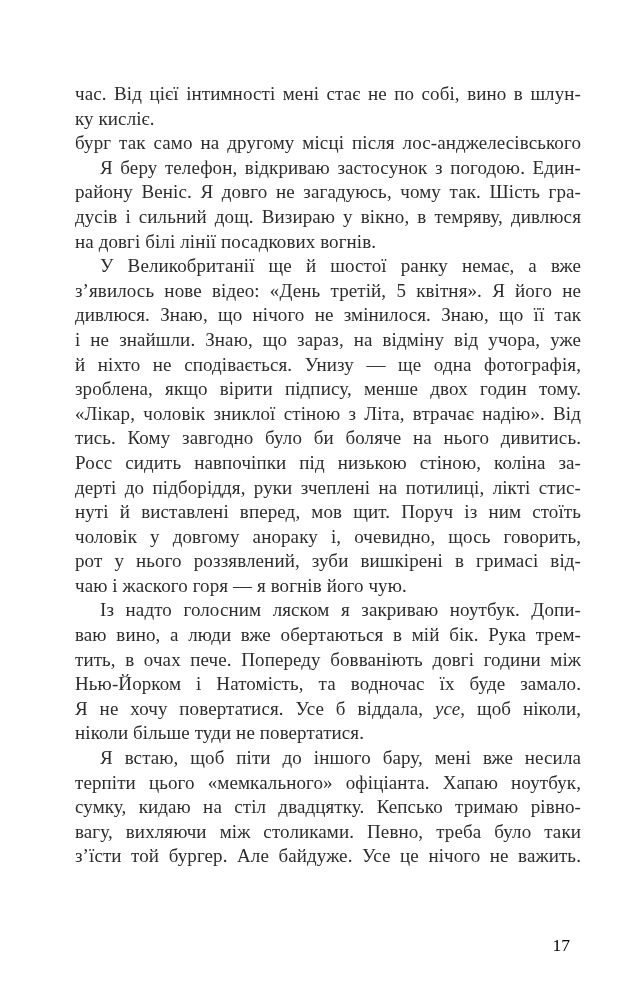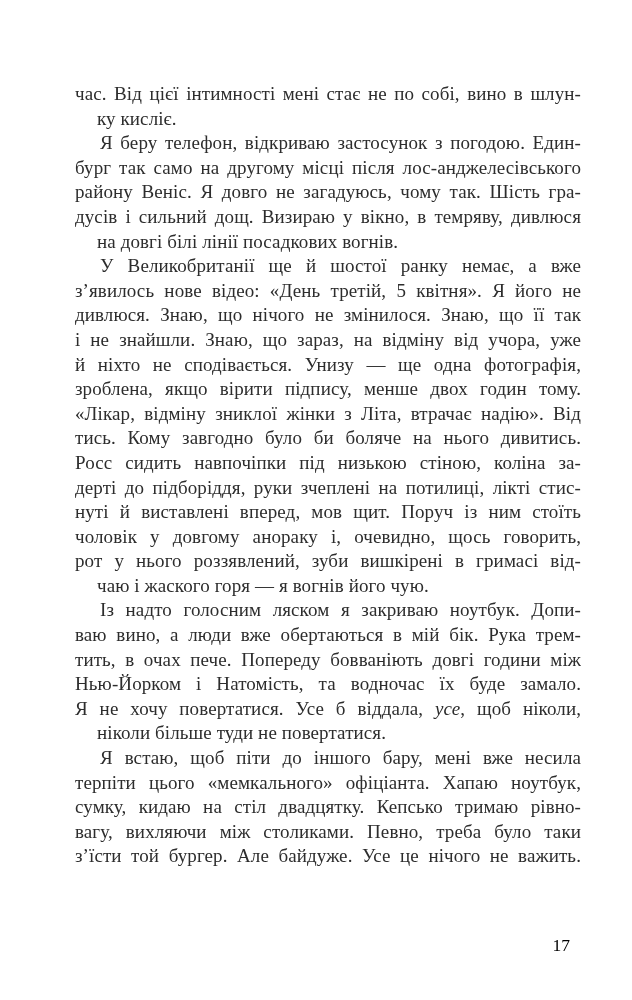--- a/index.html
+++ b/index.html
@@ -42,21 +42,20 @@
     -moz-text-align-last: justify;
     white-space: normal;
     height: 24.6px;
     overflow: visible;
   }
   .line.indent {
     text-indent: 25px;
   }
   .line.para-end {
     text-align-last: left;
-    margin-left: 22px;
     -moz-text-align-last: left;
   }
   .italic {
     font-style: italic;
   }
   .page-number {
     position: absolute;
     left: 63px;
     top: 934px;
     width: 506px;
@@ -71,34 +70,34 @@
 </head>
 <body>
 
 <div class="page">
   <div class="text-block">
       <div class="paragraph">
         <div class="line"><span>час. Від цієї інтимності мені стає не по собі, вино в шлун-</span></div>
         <div class="line para-end"><span>ку кисліє.</span></div>
       </div>
       <div class="paragraph">
+        <div class="line"><span>бург так само на другому місці після лос-анджелесівського</span></div>
         <div class="line indent"><span>Я беру телефон, відкриваю застосунок з погодою. Един-</span></div>
-        <div class="line"><span>бург так само на другому місці після лос-анджелесівського</span></div>
         <div class="line"><span>району Веніс. Я довго не загадуюсь, чому так. Шість гра-</span></div>
         <div class="line"><span>дусів і сильний дощ. Визираю у вікно, в темряву, дивлюся</span></div>
         <div class="line para-end"><span>на довгі білі лінії посадкових вогнів.</span></div>
       </div>
       <div class="paragraph">
         <div class="line indent"><span>У Великобританії ще й шостої ранку немає, а вже</span></div>
         <div class="line"><span>з’явилось нове відео: «День третій, 5 квітня». Я його не</span></div>
         <div class="line"><span>дивлюся. Знаю, що нічого не змінилося. Знаю, що її так</span></div>
         <div class="line"><span>і не знайшли. Знаю, що зараз, на відміну від учора, уже</span></div>
         <div class="line"><span>й ніхто не сподівається. Унизу — ще одна фотографія,</span></div>
         <div class="line"><span>зроблена, якщо вірити підпису, менше двох годин тому.</span></div>
-        <div class="line"><span>«Лікар, відміну зниклої жінки з Літа, втрачає надію». Від</span></div>
+        <div class="line"><span>«Лікар, чоловік зниклої стіною з Літа, втрачає надію». Від</span></div>
         <div class="line"><span>тись. Кому завгодно було би боляче на нього дивитись.</span></div>
         <div class="line"><span>Росс сидить навпочіпки під низькою стіною, коліна за-</span></div>
         <div class="line"><span>дерті до підборіддя, руки зчеплені на потилиці, лікті стис-</span></div>
         <div class="line"><span>нуті й виставлені вперед, мов щит. Поруч із ним стоїть</span></div>
         <div class="line"><span>чоловік у довгому анораку і, очевидно, щось говорить,</span></div>
         <div class="line"><span>рот у нього роззявлений, зуби вишкірені в гримасі від-</span></div>
         <div class="line para-end"><span>чаю і жаского горя — я вогнів його чую.</span></div>
       </div>
       <div class="paragraph">
         <div class="line indent"><span>Із надто голосним ляском я закриваю ноутбук. Допи-</span></div>

